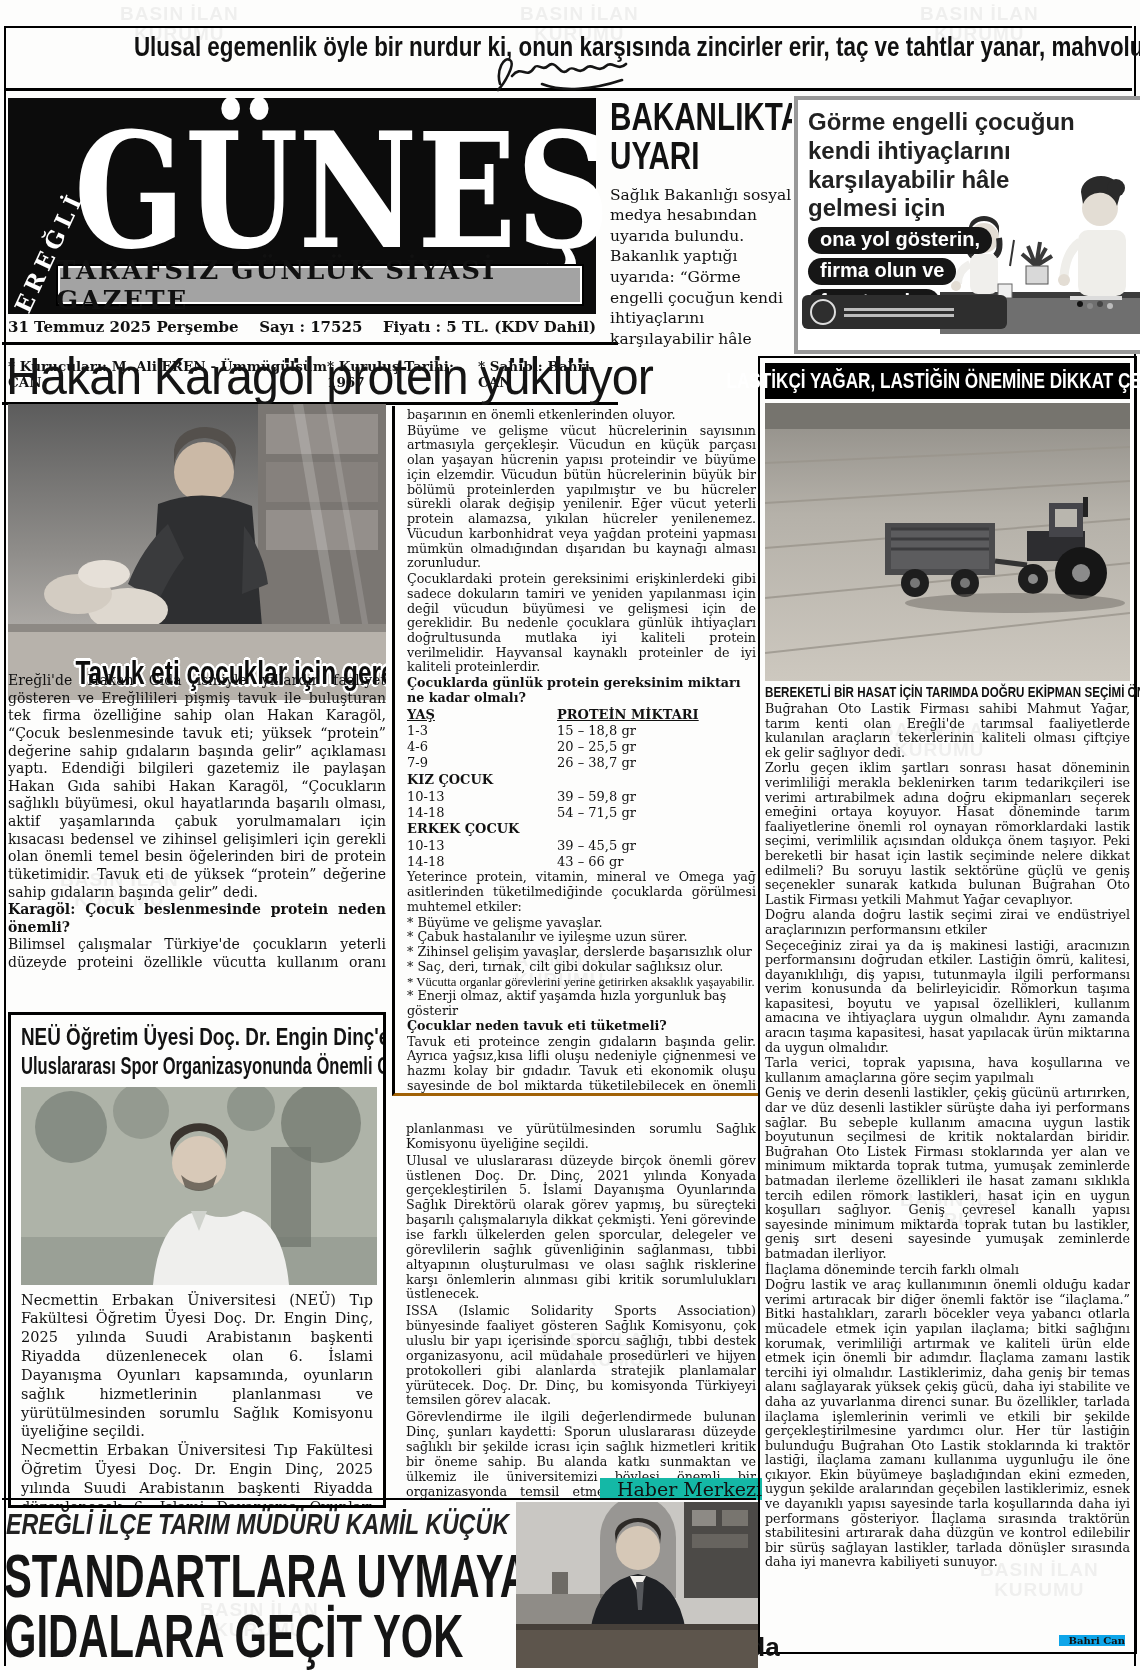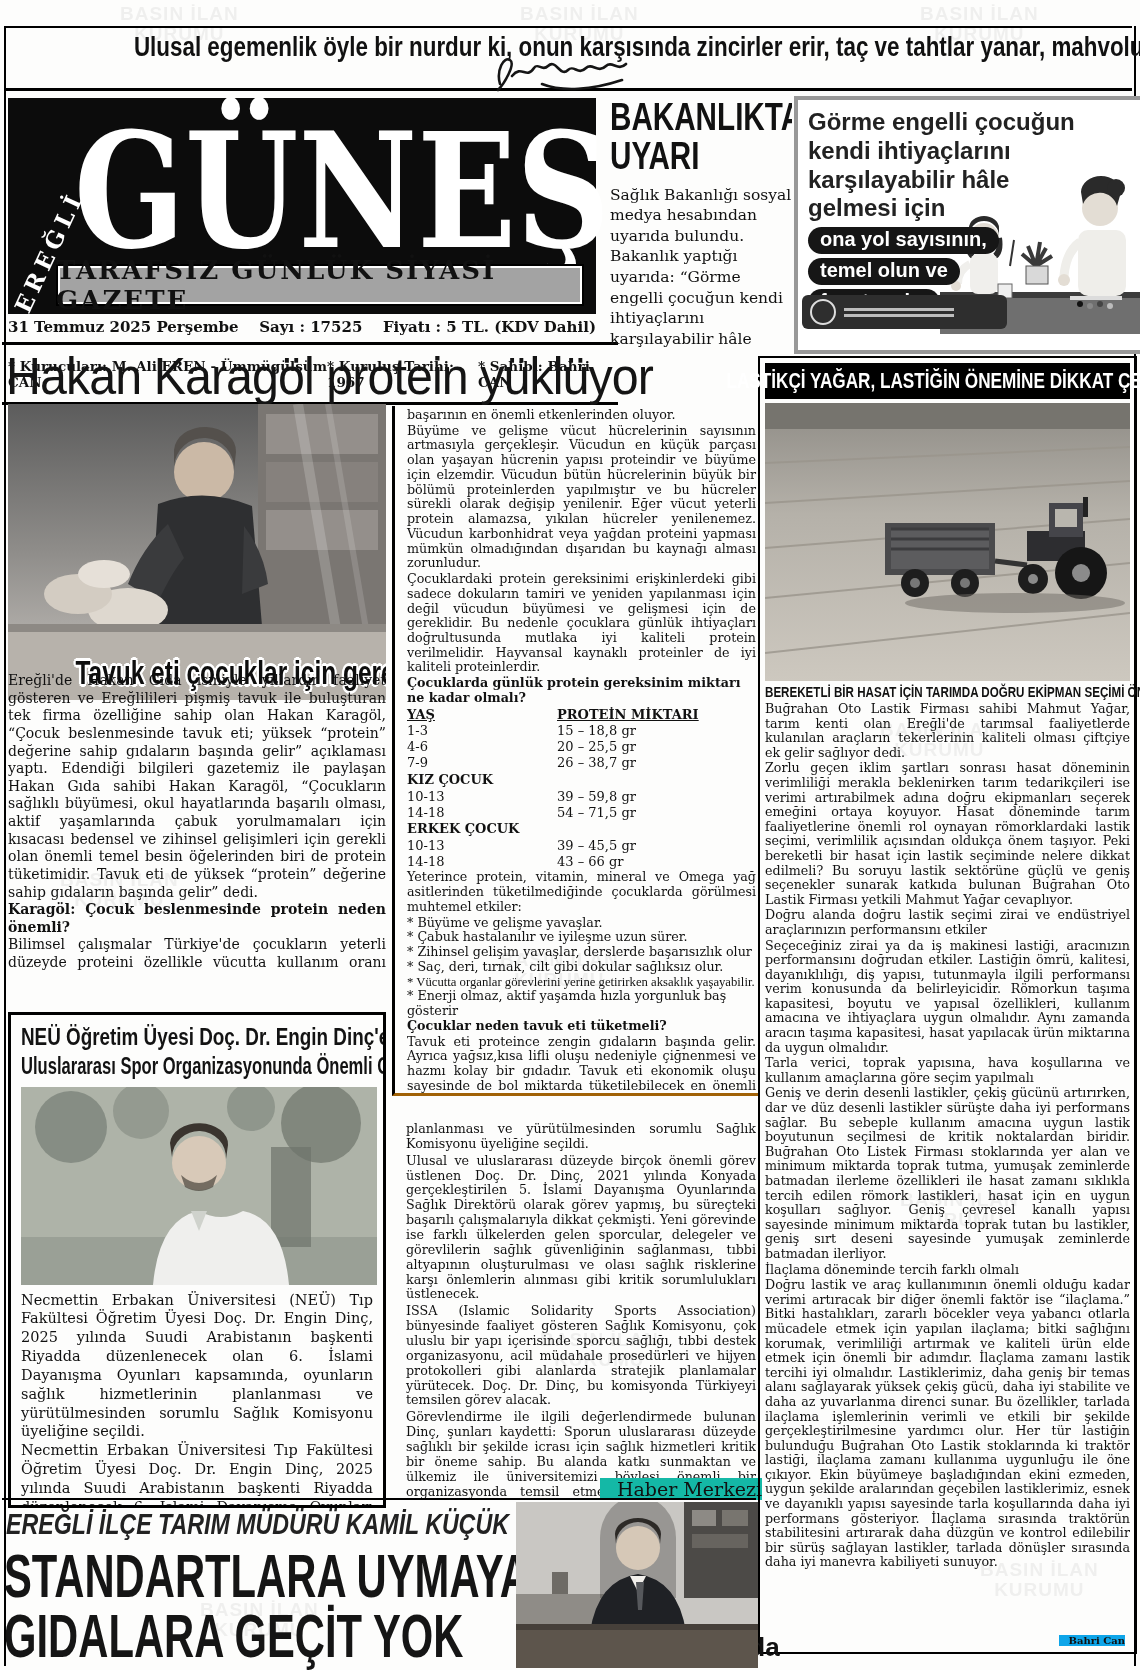--- a/index.html
+++ b/index.html
@@ -204,22 +204,22 @@
       <circle cx="160" cy="158" r="3" fill="#444"></circle>
         <circle cx="170" cy="160" r="3" fill="#bbb"></circle>
       <rect x="130" y="150" width="52" height="4" fill="#dcdcdc"></rect>
       <path d="M70 120 l4 -26" stroke="#333" stroke-width="2"></path>
     </g>
   </svg>
   <div class="h">Görme engelli çocuğun</div>
   <div class="h">kendi ihtiyaçlarını</div>
   <div class="h">karşılayabilir hâle</div>
   <div class="h">gelmesi için</div>
-  <div class="pill">ona yol sayısının,</div>
-  <div class="pill">temel olun ve</div>
+  <div class="pill">ona yol gösterin,</div>
+  <div class="pill">firma olun ve</div>
   <div class="pill">fırsat verin.</div>
 </div>
 <div id="adlogo" class="abs">
   <div class="ring"></div>
   <div class="lines">
       <span></span>
       <span></span>
     </div>
 </div>
 

